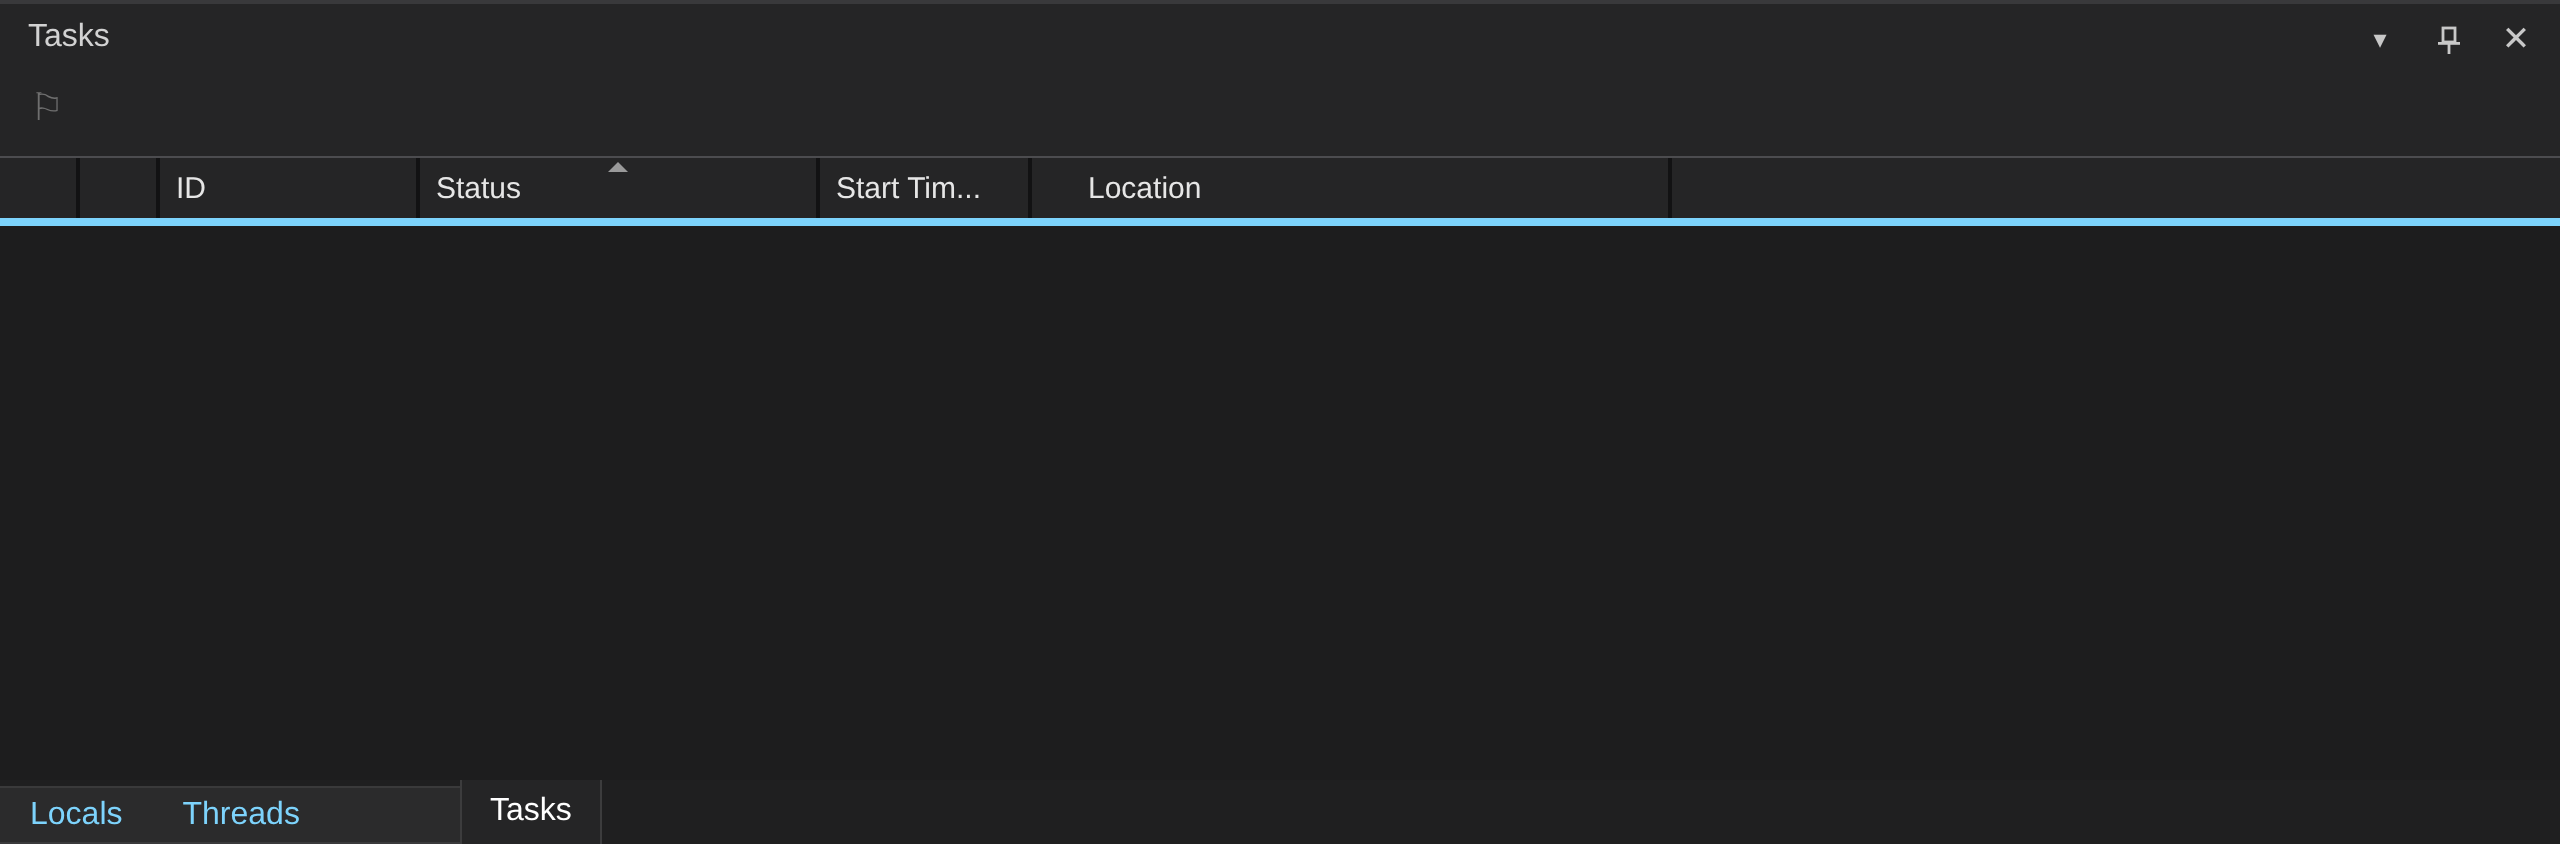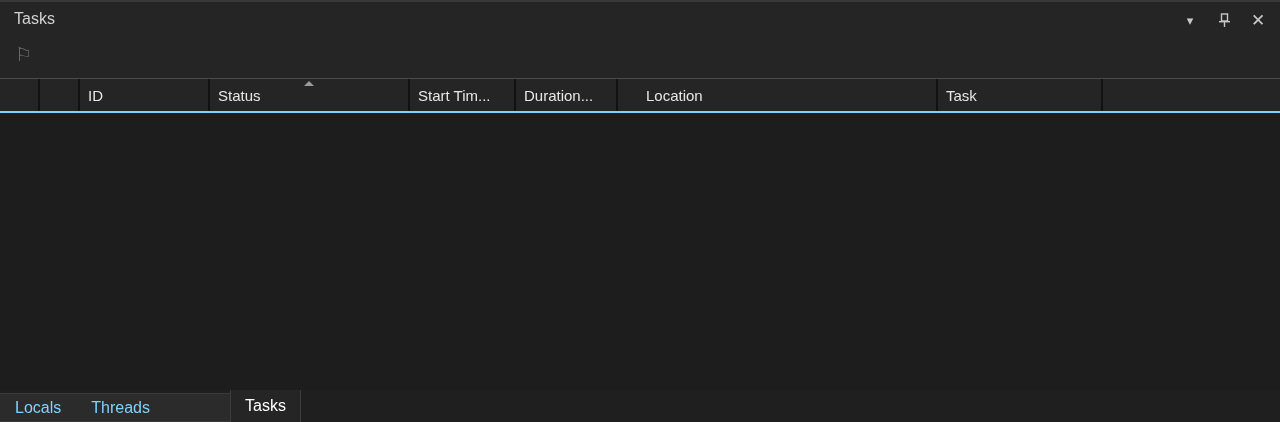--- a/index.html
+++ b/index.html
@@ -17,21 +17,21 @@
   .closex { font-size:17px; }
 
   
   .toolbar { position:relative; height:40px; background:#252526; }
   .flag-tool { position:absolute; left:15px; top:5px; font-size:19px; color:#6f6f6f; }
 
   
   .grid-region { position:absolute; left:0; top:76px; width:1280px; height:314px; background:#1d1d1e; }
 
   .hdr { display:flex; height:35px; padding-left:3px; background:#252526;
-         border-top:1px solid #4c4c4f; border-bottom:2px solid #7dd3fc; }
+         border-top:1px solid #4c4c4f; border-bottom:4px solid #7dd3fc; }
   .hcell { position:relative; display:flex; align-items:center; border-right:2px solid #121213;
            background:#252526; color:#e6e6e6; font-size:15px; overflow:hidden; white-space:nowrap; }
   .hcell:last-child { border-right:none; flex:1; }
   .hpad { padding-left:8px; }
   .sort-asc { position:absolute; top:2px; left:50%; margin-left:-5px; width:0; height:0;
               border-left:5px solid transparent; border-right:5px solid transparent;
               border-bottom:5px solid #9a9a9a; }
 
   .rows { padding-left:3px; }
 
@@ -79,23 +79,21 @@
 
     <div class="hdr">
       <div class="hcell h-flag"></div>
       <div class="hcell h-blank"></div>
       <div class="hcell h-id">ID</div>
       <div class="hcell h-stat">
         <span class="sort-asc"></span>
         <span class="hpad">Status</span>
       </div>
       <div class="hcell h-num hpad">Start Tim...</div>
-      <div class="hcell h-dur hpad">Duration...</div>
       <div class="hcell h-loc hpad">Location</div>
-      <div class="hcell h-task hpad">Task</div>
       <div class="hcell"></div>
     </div>
 
     <div class="rows" id="rows"></div>
   </div>
 
   <div class="tabstrip">
     <div class="tabblock">
       <div class="tab">Locals</div>
       <div class="tab">Threads</div>

